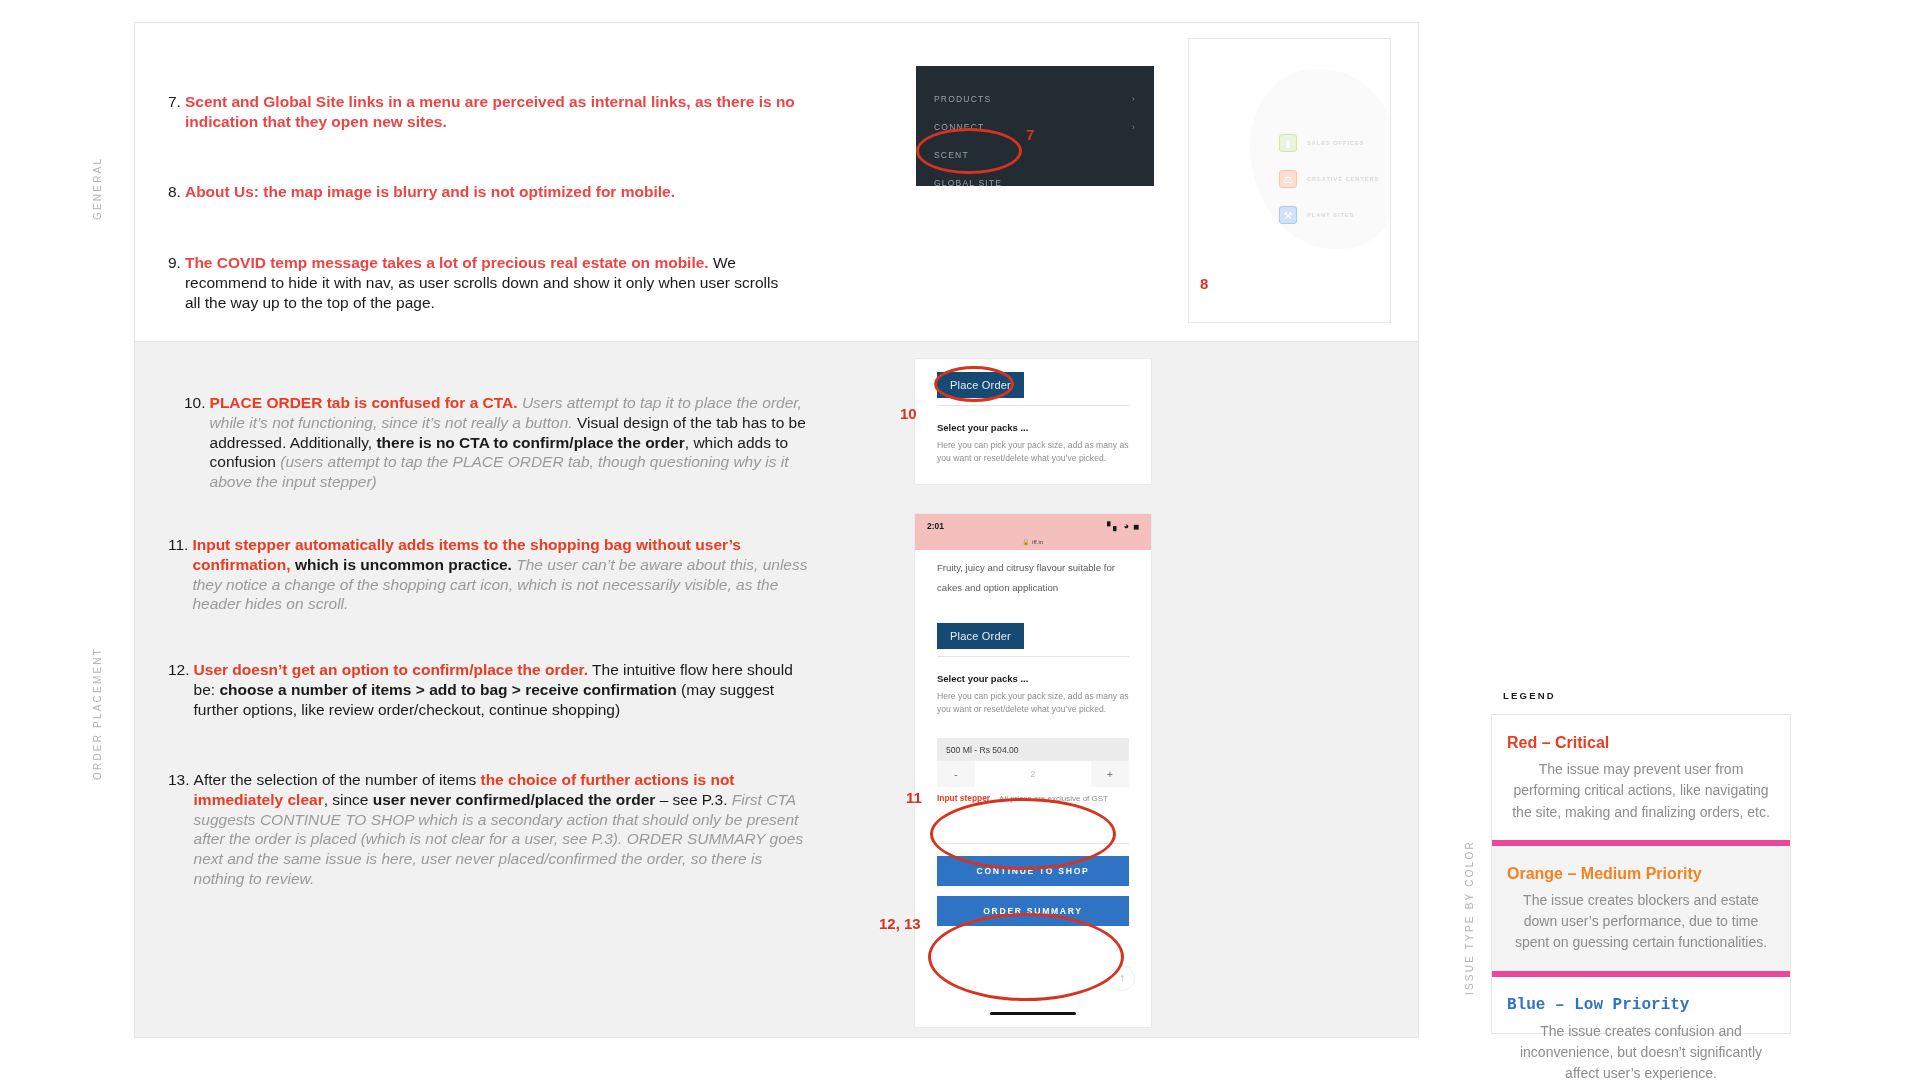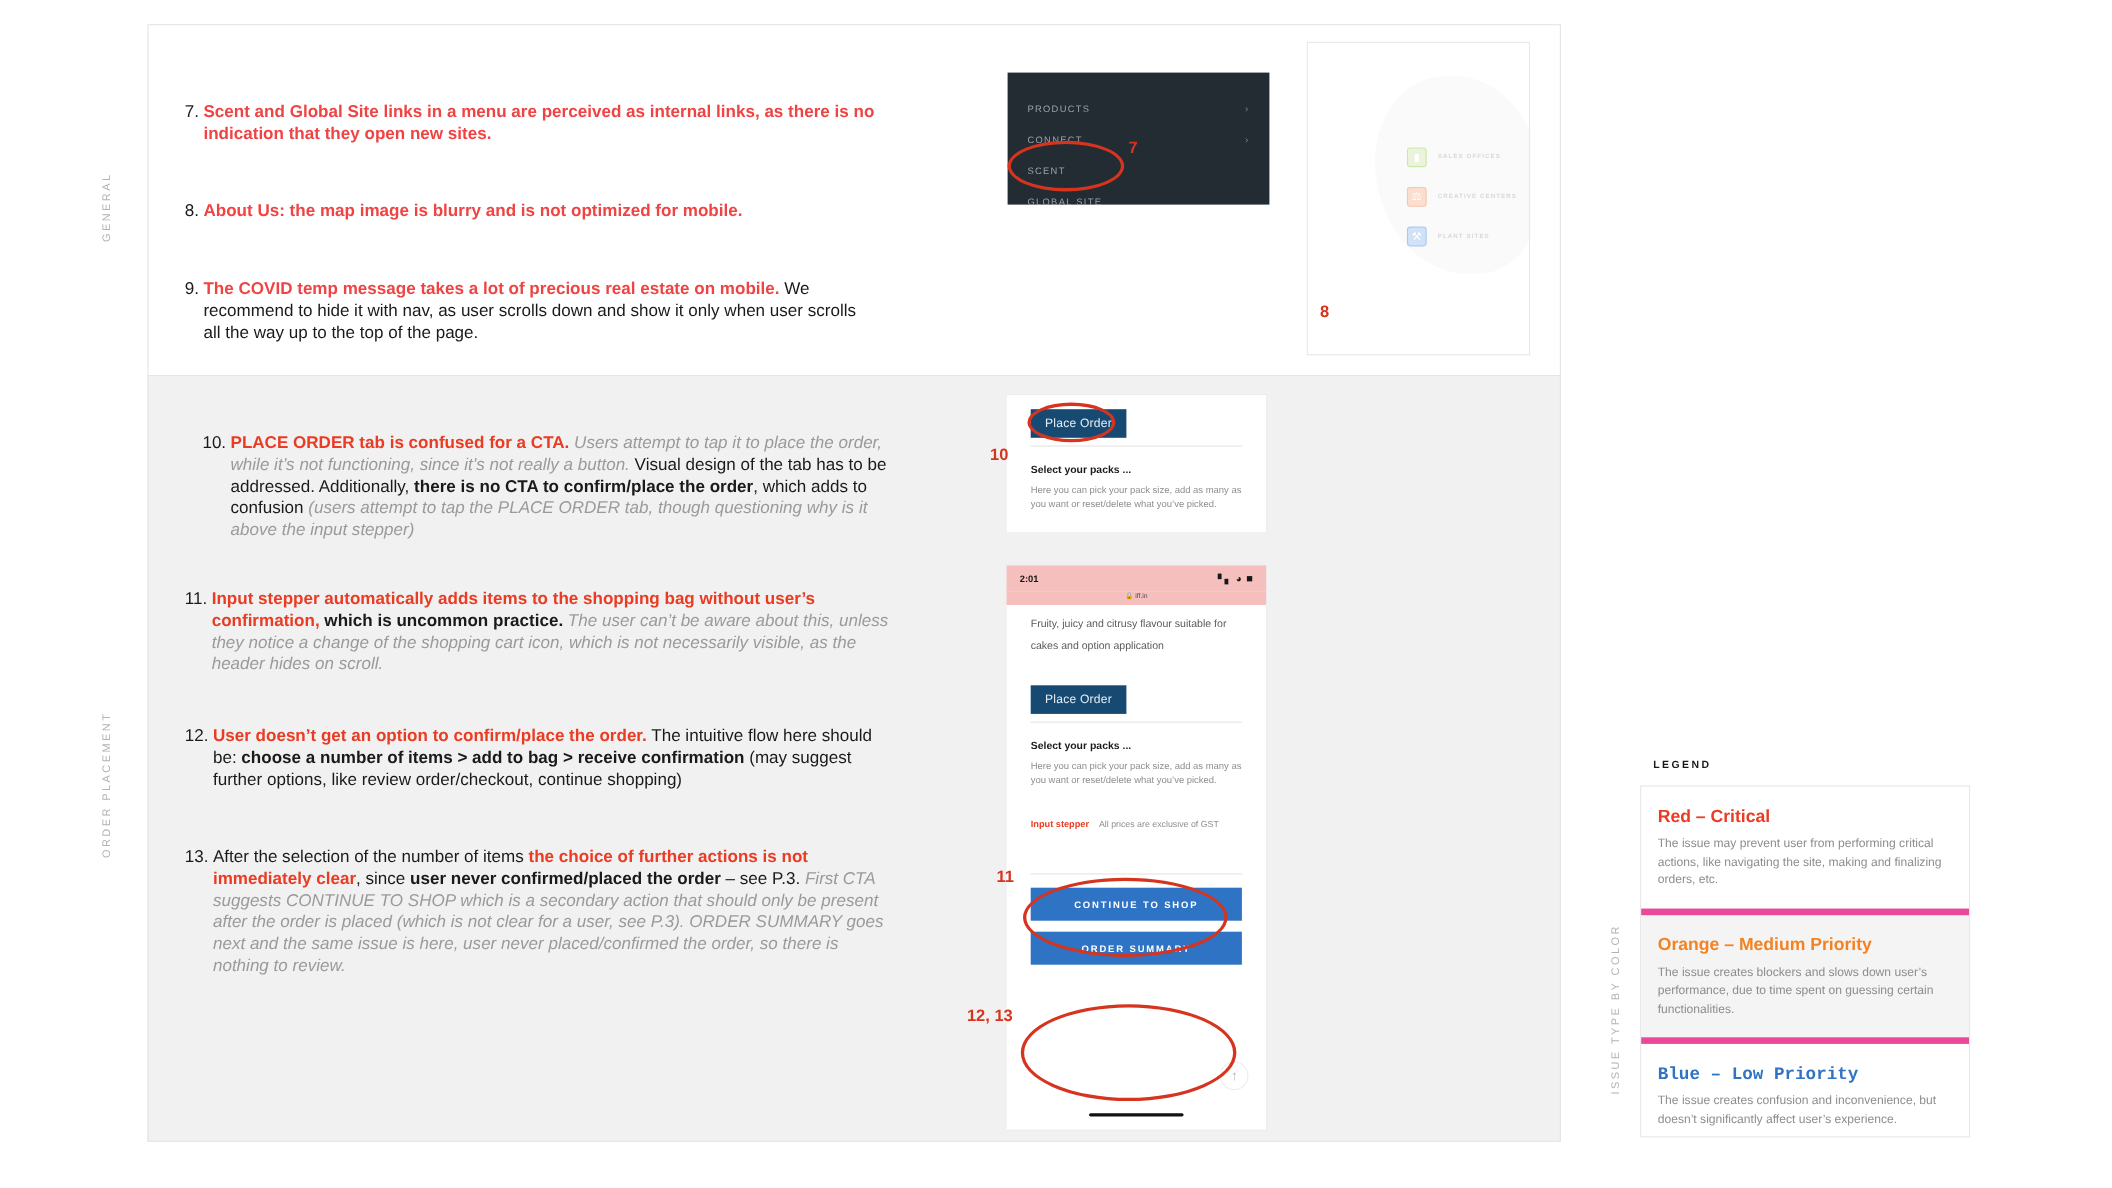--- a/index.html
+++ b/index.html
@@ -166,21 +166,21 @@
     font-size: 9.5px; font-weight: bold; letter-spacing: 2.2px; color: #1a1a1a;
   }
   .legend-box {
     position: absolute; left: 1491px; top: 714px; width: 300px; height: 320px;
     border: 1px solid #e7e7e7; background: #fff;
   }
   .legend-item { padding: 19px 15px 17px 15px; }
   .legend-item + .legend-item { border-top: 6px solid #ec4899; }
   .legend-item.alt { background: #f4f4f4; }
   .legend-h { font-size: 16px; font-weight: bold; margin-bottom: 7px; }
-  .legend-p { font-size: 11px; color: #8d8d8d; line-height: 1.52; }
+  .legend-p { font-size: 14px; color: #8d8d8d; line-height: 1.52; text-align: center; }
 </style>
 </head>
 <body>
 
 <div class="page">
 
   <div class="rail-label" style="left:92px; top:100px; height:120px;">GENERAL</div>
   <div class="rail-label" style="left:92px; top:580px; height:200px;">ORDER PLACEMENT</div>
   <div class="rail-label" style="left:1464px; top:795px; height:200px;">ISSUE TYPE BY COLOR</div>
 
@@ -306,20 +306,28 @@
 
     <div class="ph-pad" style="padding-top:26px;">
       <div class="btn-placeorder">Place Order</div>
       <div class="hr-thin"></div>
       <div class="packs-title">Select your packs ...</div>
       <div class="packs-body">Here you can pick your pack size, add as many as you want or reset/delete what you’ve picked.</div>
     </div>
 
     <div style="height:22px;"></div>
 
+    <div class="stepper-wrap">
+      <div class="stepper-price">500 Ml - Rs 504.00</div>
+      <div class="stepper-row">
+        <div class="st-btn">-</div>
+        <div class="st-val">2</div>
+        <div class="st-btn">+</div>
+      </div>
+    </div>
     <div class="stepper-foot">
       <span class="lbl">Input stepper</span>
       <span class="note">All prices are exclusive of GST</span>
     </div>
 
     <div style="height:40px;"></div>
     <div class="hr-thin" style="margin:0 22px;"></div>
     <div style="height:12px;"></div>
     <div class="cta">CONTINUE TO SHOP</div>
     <div style="height:10px;"></div>
@@ -336,21 +344,21 @@
   <div class="marker" style="left:879px; top:915px;">12, 13</div>
 
   <div class="legend-title">LEGEND</div>
   <div class="legend-box">
     <div class="legend-item">
       <div class="legend-h" style="color:#ea3b23;">Red – Critical</div>
       <div class="legend-p">The issue may prevent user from performing critical actions, like navigating the site, making and finalizing orders, etc.</div>
     </div>
     <div class="legend-item alt">
       <div class="legend-h" style="color:#f58220;">Orange – Medium Priority</div>
-      <div class="legend-p">The issue creates blockers and slows down user’s performance, due to time spent on guessing certain functionalities.</div>
+      <div class="legend-p">The issue creates blockers and estate down user’s performance, due to time spent on guessing certain functionalities.</div>
     </div>
     <div class="legend-item">
       <div class="legend-h" style="color:#2f73c4;font-family:Liberation Mono, monospace;">Blue – Low Priority</div>
       <div class="legend-p">The issue creates confusion and inconvenience, but doesn’t significantly affect user’s experience.</div>
     </div>
   </div>
 
 </div>
 
 </body></html>

